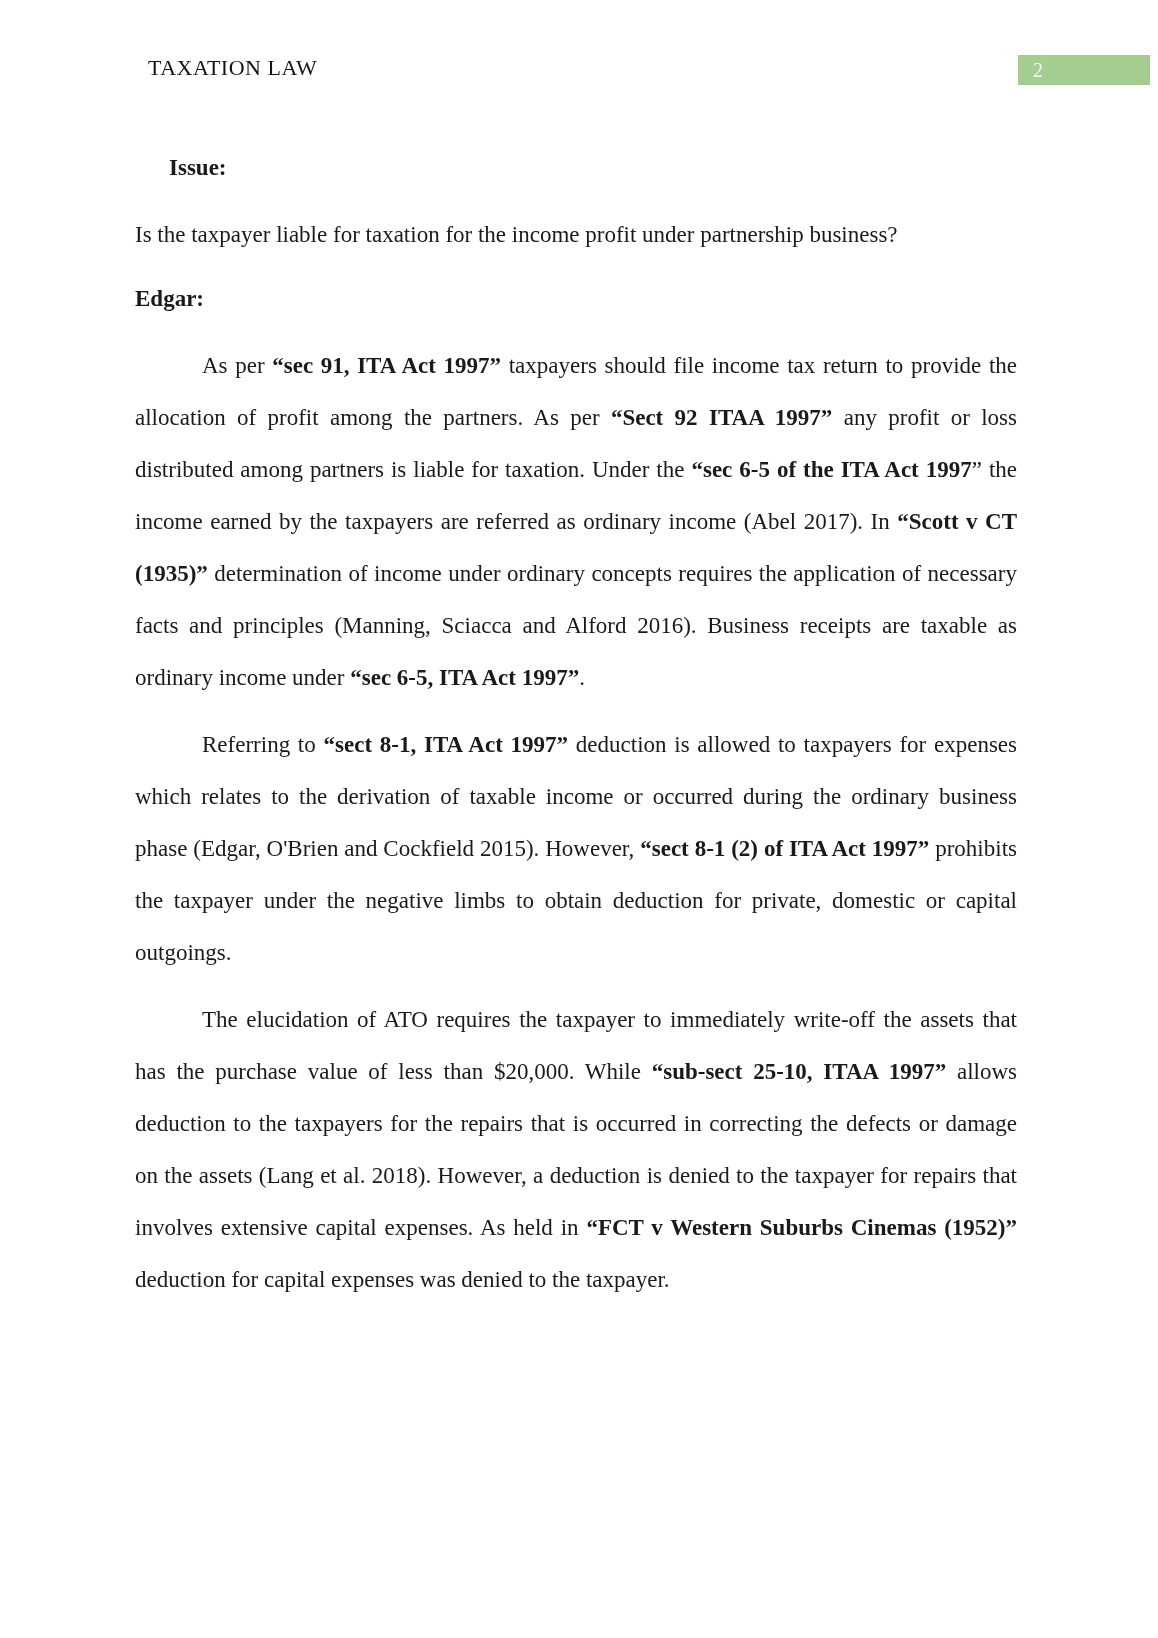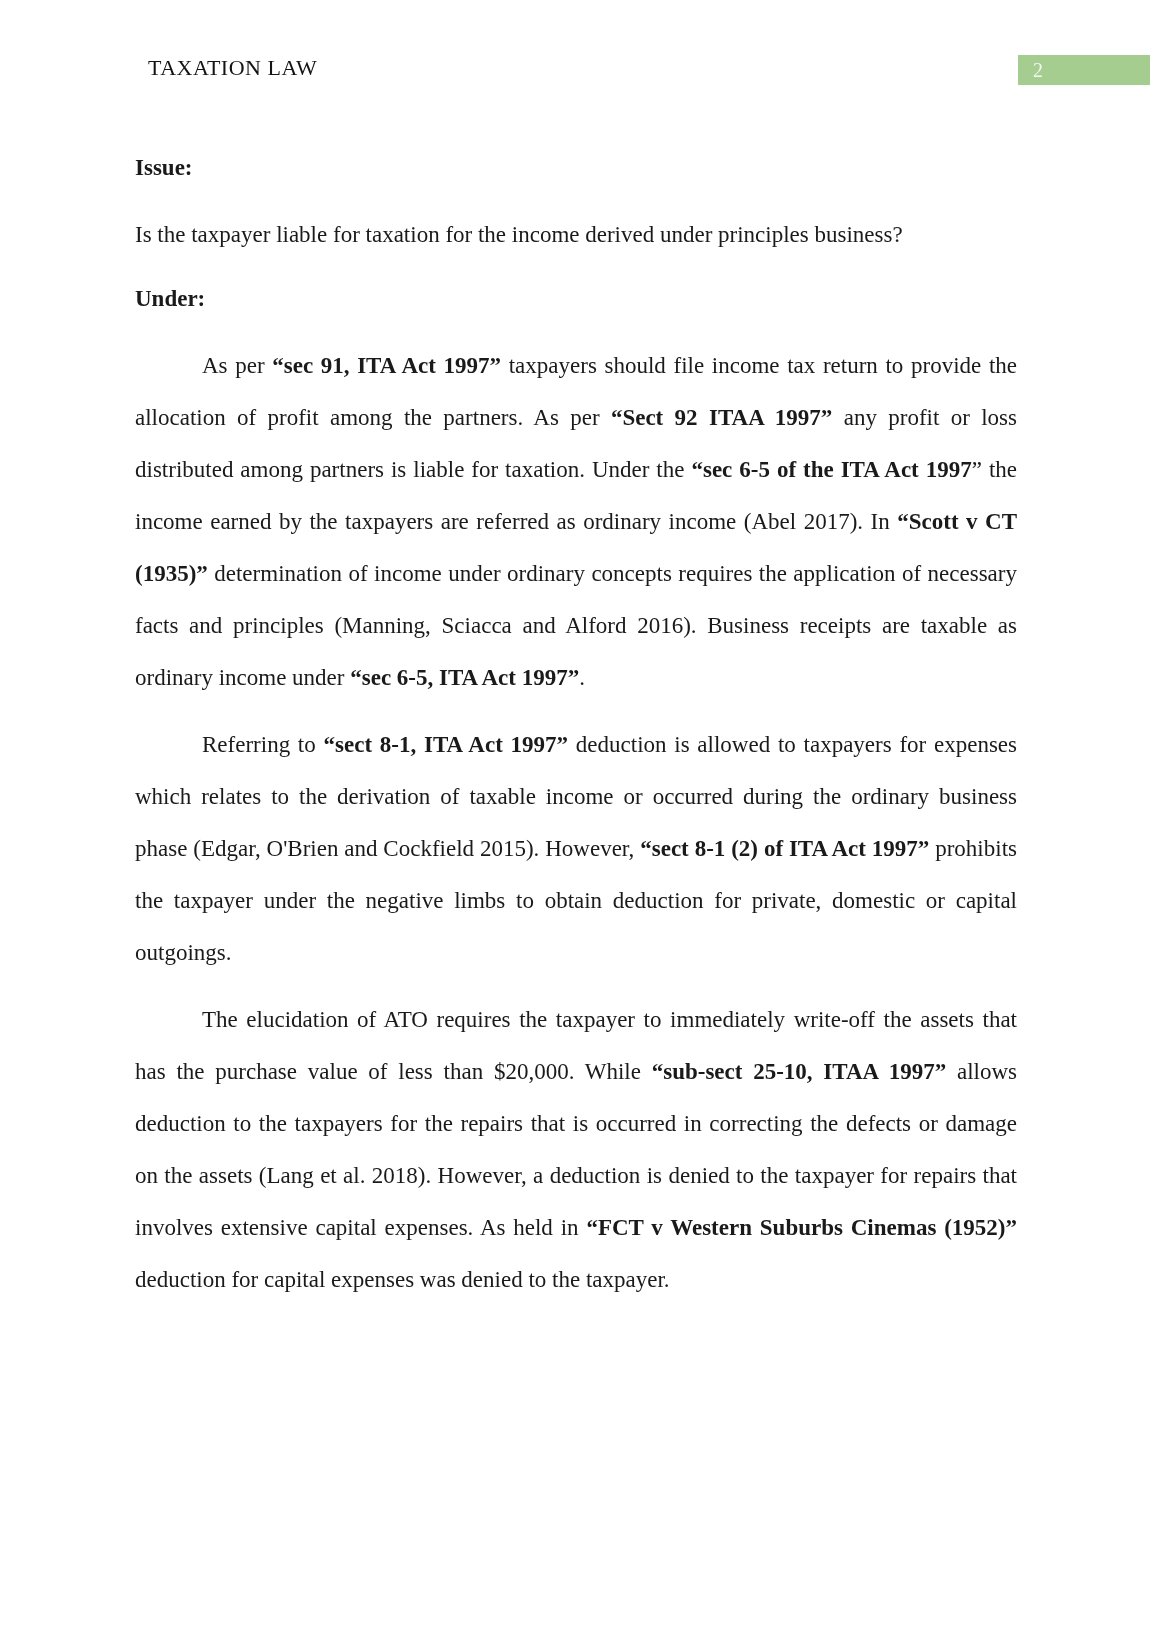--- a/index.html
+++ b/index.html
@@ -69,21 +69,21 @@
 
 <div class="page">
 
   <div class="doc-header-title">TAXATION LAW</div>
 
   <div class="page-number-box">
     <span class="num">2</span>
   </div>
 
   <div class="doc-body">
-      <p class="doc-heading" style="margin-bottom: 15px;">Issue:</p>
-      <p class="doc-para" style="margin-bottom: 12px;"><span>Is the taxpayer liable for taxation for the income derived under principles business?</span></p>
-      <p class="doc-heading" style="margin-bottom: 15px;">Under:</p>
+      <p class="doc-heading" style="margin-bottom: 15px; margin-left: 34px;">Issue:</p>
+      <p class="doc-para" style="margin-bottom: 12px;"><span>Is the taxpayer liable for taxation for the income profit under partnership business?</span></p>
+      <p class="doc-heading" style="margin-bottom: 15px;">Edgar:</p>
       <p class="doc-para indent" style="margin-bottom: 15px;"><span>As per </span><span class="bold italic">“sec 91, ITA Act 1997”</span><span> taxpayers should file income tax return to provide the allocation of profit among the partners. As per </span><span class="bold italic">“Sect 92 ITAA 1997”</span><span> any profit or loss distributed among partners is liable for taxation. Under the </span><span class="bold italic">“sec 6-5 of the ITA Act 1997</span><span>” the income earned by the taxpayers are referred as ordinary income (Abel 2017). In </span><span class="bold italic">“Scott v CT (1935)”</span><span> determination of income under ordinary concepts requires the application of necessary facts and principles (Manning, Sciacca and Alford 2016). Business receipts are taxable as ordinary income under </span><span class="bold italic">“sec 6-5, ITA Act 1997”</span><span>.</span></p>
       <p class="doc-para indent" style="margin-bottom: 15px;"><span>Referring to </span><span class="bold italic">“sect 8-1, ITA Act 1997”</span><span> deduction is allowed to taxpayers for expenses which relates to the derivation of taxable income or occurred during the ordinary business phase (Edgar, O'Brien and Cockfield 2015). However, </span><span class="bold italic">“sect 8-1 (2) of ITA Act 1997”</span><span> prohibits the taxpayer under the negative limbs to obtain deduction for private, domestic or capital outgoings.</span></p>
       <p class="doc-para indent" style="margin-bottom: 15px;"><span>The elucidation of ATO requires the taxpayer to immediately write-off the assets that has the purchase value of less than $20,000. While </span><span class="bold italic">“sub-sect 25-10, ITAA 1997”</span><span> allows deduction to the taxpayers for the repairs that is occurred in correcting the defects or damage on the assets (Lang et al. 2018). However, a deduction is denied to the taxpayer for repairs that involves extensive capital expenses. As held in </span><span class="bold italic">“FCT v Western Suburbs Cinemas (1952)”</span><span> deduction for capital expenses was denied to the taxpayer.</span></p>
     </div>
 
 </div>
 
 </body></html>

